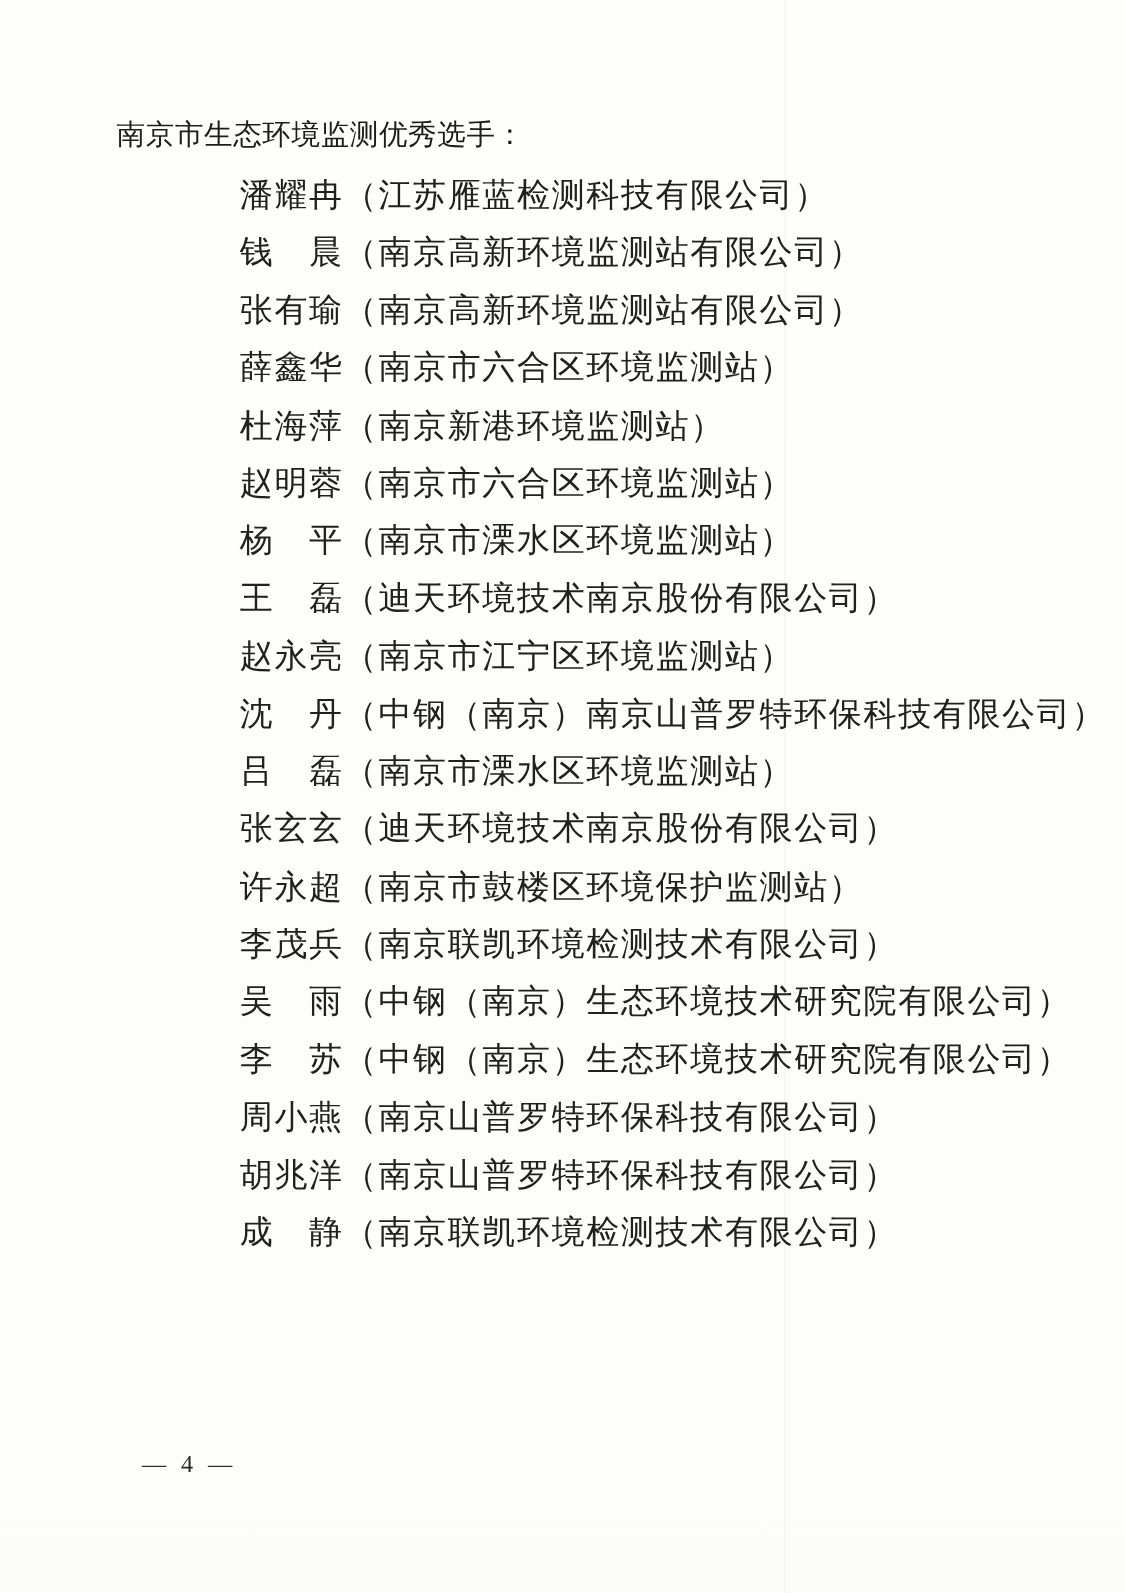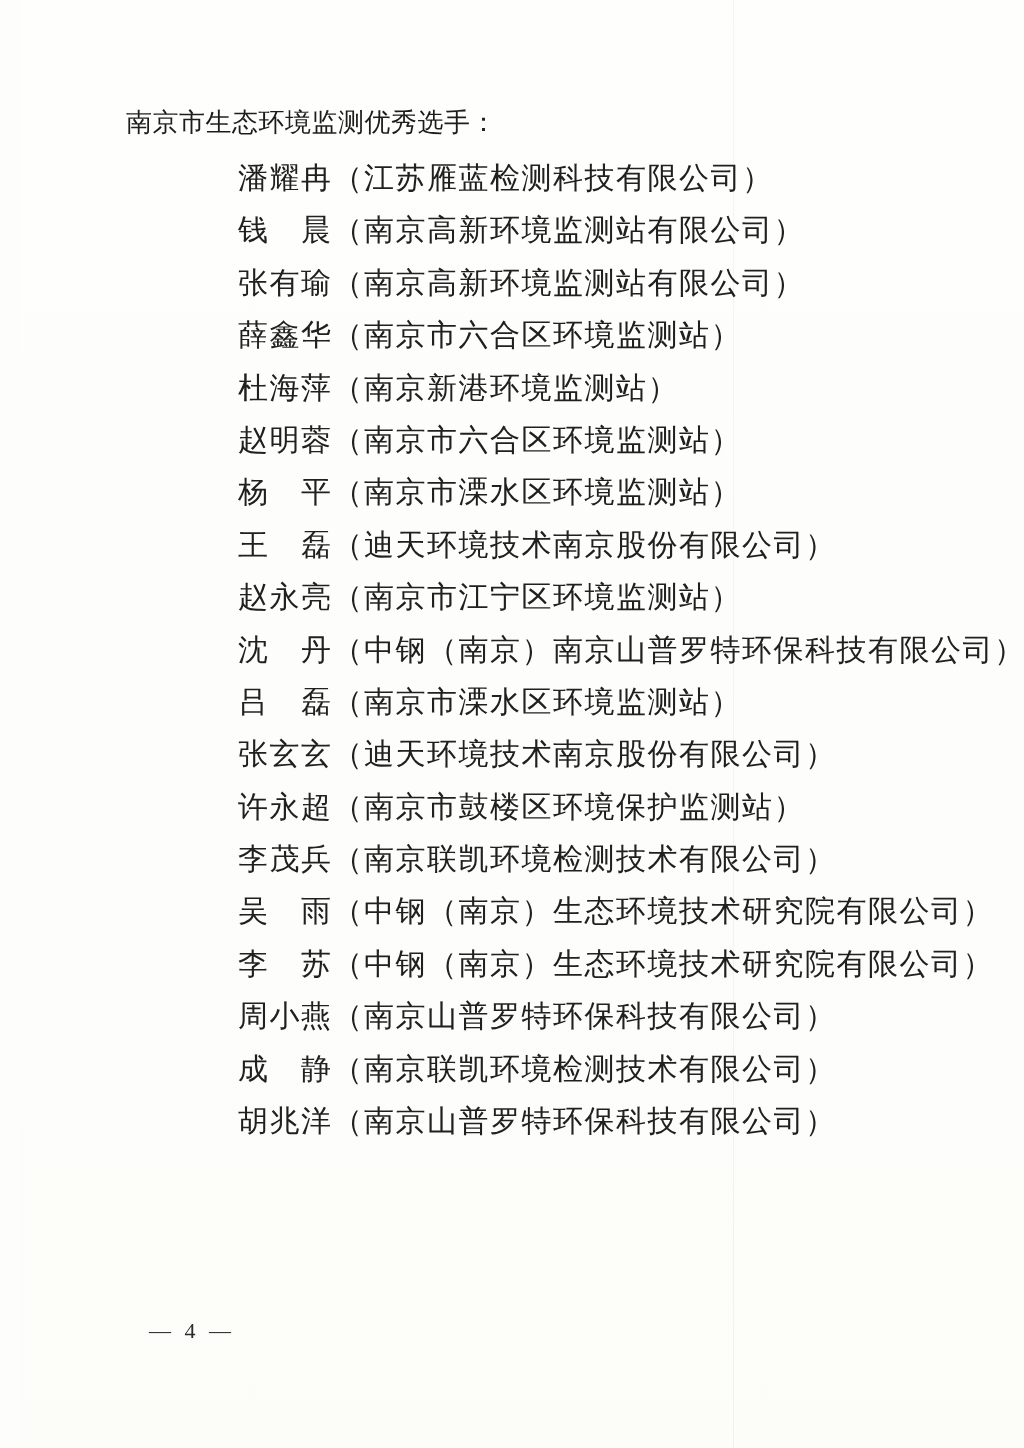--- a/index.html
+++ b/index.html
@@ -12,21 +12,20 @@
     position: relative;
     background: #fdfdfb;
     font-family: "Liberation Serif", "DejaVu Serif", serif;
     color: #1e1e1e;
     overflow: hidden;
   }
   .page {
     position: absolute;
     inset: 0;
     background: linear-gradient(180deg, #fefefd 0%, #fcfcf9 100%);
-    margin-left: 20px;
   }
   .scan-line {
     position: absolute;
     left: 713px;
     top: 0;
     width: 1px;
     height: 100%;
     background: rgba(170, 170, 160, 0.12);
     pointer-events: none;
   }
@@ -84,18 +83,18 @@
     <div class="winner-entry">王　磊（迪天环境技术南京股份有限公司）</div>
     <div class="winner-entry">赵永亮（南京市江宁区环境监测站）</div>
     <div class="winner-entry">沈　丹（中钢（南京）南京山普罗特环保科技有限公司）</div>
     <div class="winner-entry">吕　磊（南京市溧水区环境监测站）</div>
     <div class="winner-entry">张玄玄（迪天环境技术南京股份有限公司）</div>
     <div class="winner-entry">许永超（南京市鼓楼区环境保护监测站）</div>
     <div class="winner-entry">李茂兵（南京联凯环境检测技术有限公司）</div>
     <div class="winner-entry">吴　雨（中钢（南京）生态环境技术研究院有限公司）</div>
     <div class="winner-entry">李　苏（中钢（南京）生态环境技术研究院有限公司）</div>
     <div class="winner-entry">周小燕（南京山普罗特环保科技有限公司）</div>
+    <div class="winner-entry">胡兆洋（南京山普罗特环保科技有限公司）</div>
     <div class="winner-entry">成　静（南京联凯环境检测技术有限公司）</div>
-    <div class="winner-entry">胡兆洋（南京山普罗特环保科技有限公司）</div>
   </div>
 
   <div class="page-footer">— 4 —</div>
 </div>
 
 </body></html>

